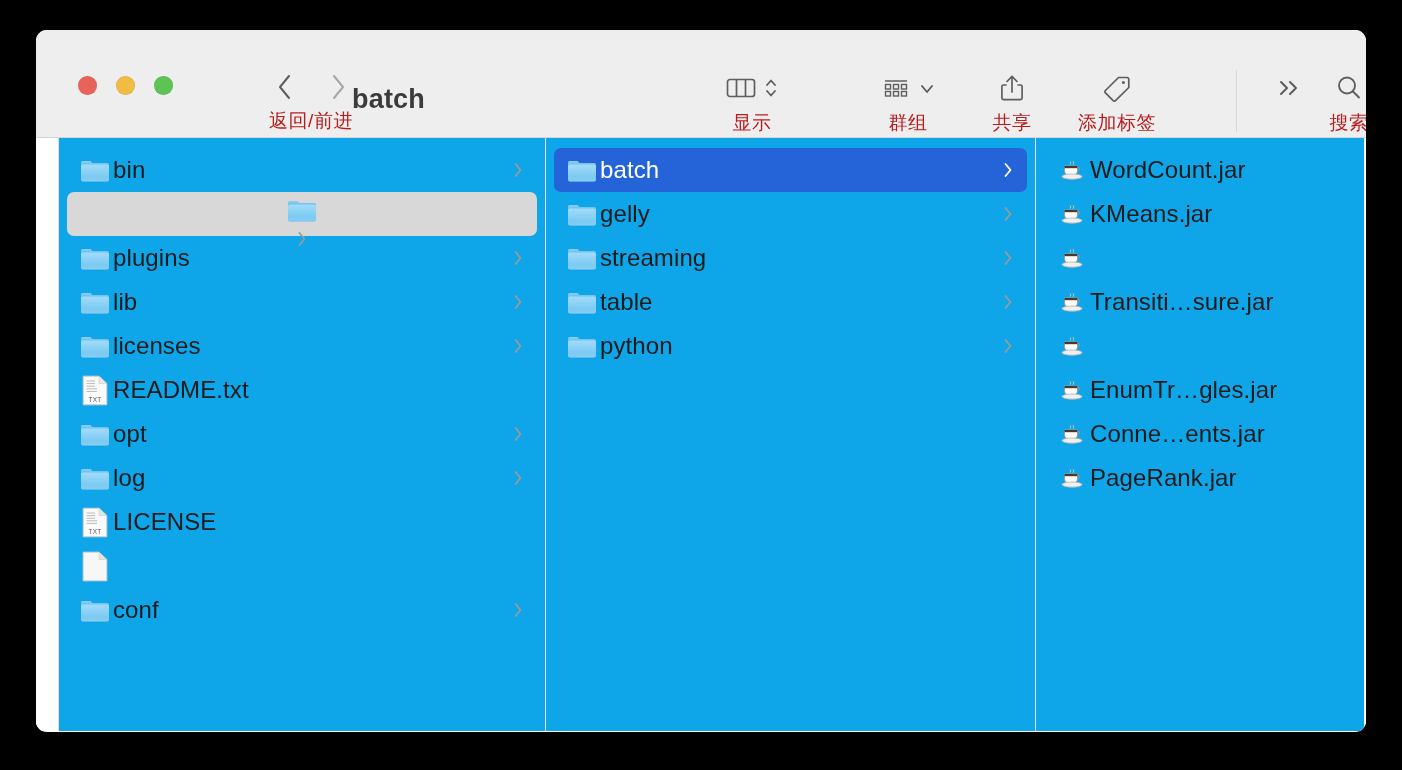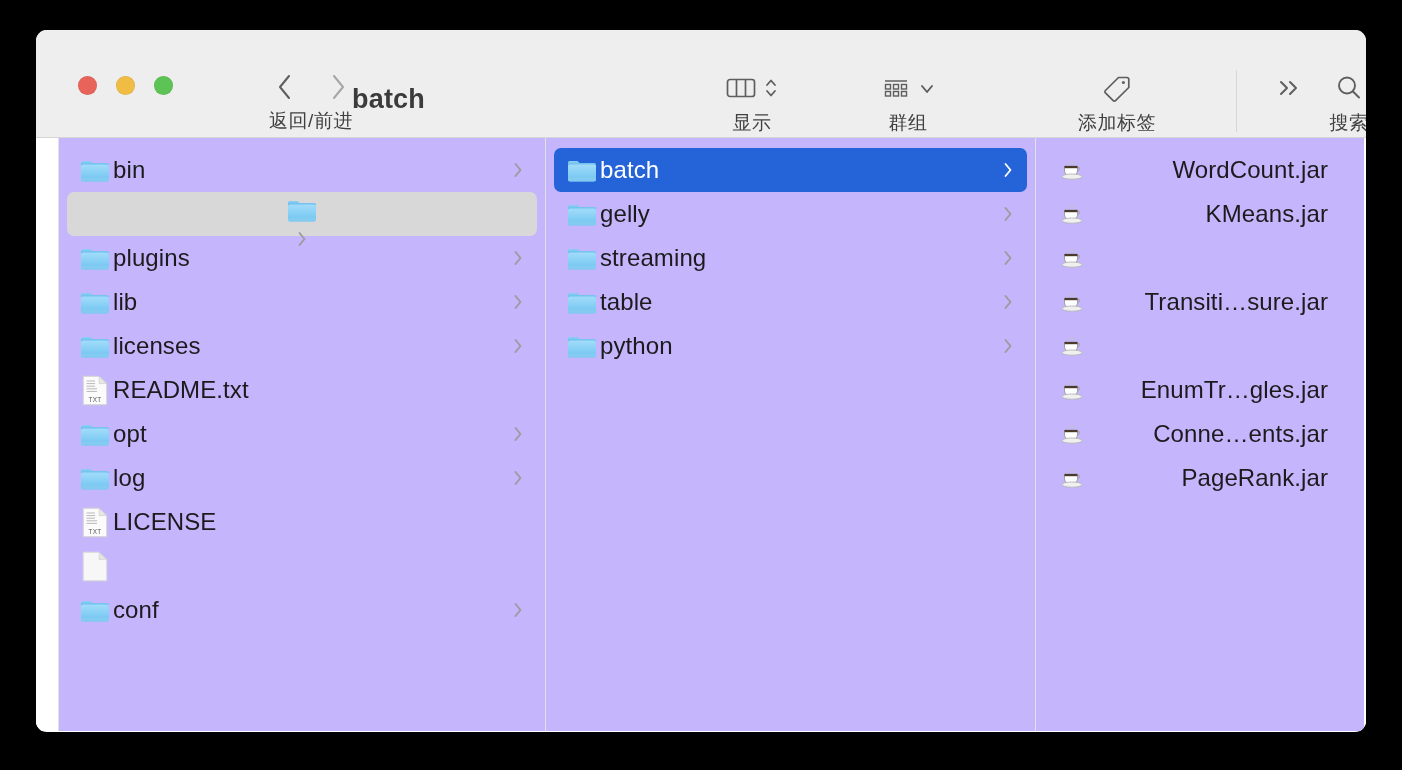--- a/index.html
+++ b/index.html
@@ -40,21 +40,21 @@
   .light.yellow { background: #f0bc43; box-shadow: inset 0 0 0 0.5px rgba(0,0,0,.09); }
   .light.green  { background: #5dc354; box-shadow: inset 0 0 0 0.5px rgba(0,0,0,.09); }
 
   
   .navgroup { position: absolute; left: 205px; top: 40px; width: 140px; text-align: center; }
   .navarrows { display: flex; justify-content: center; gap: 32px; }
   .chev-nav { width: 22px; height: 34px; }
   .chev-nav svg { display: block; }
   .tb-label {
     margin-top: 4px;
-    font-size: 19px; color: #404040;
+    font-size: 19px; color: #b91c1c;
     letter-spacing: .5px;
   }
 
   .win-title {
     position: absolute; left: 316px; top: 54px;
     font-size: 27px; font-weight: bold; color: #3b3b3b;
     letter-spacing: .2px;
   }
 
   .tb-item {
@@ -82,28 +82,28 @@
   .sidebar-strip {
     width: 23px; height: 100%;
     background: #ffffff;
     border-right: 1px solid #e3e2e2;
     flex: 0 0 23px;
   }
 
   .column {
     position: relative;
     height: 100%;
-    background: #c4b5fd;
+    background: #0ea5e9;
     border-right: 1px solid #e3e2e2;
     padding-top: 10px;
     overflow: hidden;
   }
   #col-1 { flex: 0 0 487px; }
   #col-2 { flex: 0 0 490px; }
-  #col-3 { flex: 0 0 328px; border-right: none; text-align: right; }
+  #col-3 { flex: 0 0 328px; border-right: none; }
 
   .row {
     position: relative;
     display: flex; align-items: center;
     height: 44px;
     margin: 0 8px;
     padding: 0 10px 0 10px;
     border-radius: 7px;
   }
   .row .icon-wrap { width: 36px; flex: 0 0 36px; display: flex; align-items: center; justify-content: center; }
@@ -189,20 +189,32 @@
           </span>
           <span>
             <svg width="16" height="26" viewBox="0 0 16 26">
               <path d="M3 11 L8 17 L13 11" fill="none" stroke="#5e5e5e" stroke-width="1.9" stroke-linecap="round" stroke-linejoin="round"></path>
             </svg>
           </span>
         </div>
         <div class="tb-label">群组</div>
       </div>
 
+      <div class="tb-item" id="tb-share">
+        <div class="tb-icons">
+          <span>
+            <svg width="28" height="30" viewBox="0 0 28 30">
+              <path d="M8 12 H5.5 a1.6 1.6 0 0 0 -1.6 1.6 V25 a1.6 1.6 0 0 0 1.6 1.6 H22.5 a1.6 1.6 0 0 0 1.6 -1.6 V13.6 a1.6 1.6 0 0 0 -1.6 -1.6 H20" fill="none" stroke="#5e5e5e" stroke-width="1.7" stroke-linecap="round"></path>
+              <line x1="14" y1="3.5" x2="14" y2="19" stroke="#5e5e5e" stroke-width="1.7" stroke-linecap="round"></line>
+              <path d="M9 8.5 L14 3.3 L19 8.5" fill="none" stroke="#5e5e5e" stroke-width="1.7" stroke-linecap="round" stroke-linejoin="round"></path>
+            </svg>
+          </span>
+        </div>
+        <div class="tb-label">共享</div>
+      </div>
 
       <div class="tb-item" id="tb-tag">
         <div class="tb-icons">
           <span>
             <svg width="32" height="30" viewBox="0 0 32 30">
               <path d="M17.5 4.5 H26 a1.8 1.8 0 0 1 1.8 1.8 V14.5 L14.5 27.6 a1.6 1.6 0 0 1 -2.3 0 L4.4 19.8 a1.6 1.6 0 0 1 0 -2.3 Z" fill="none" stroke="#5e5e5e" stroke-width="1.7" stroke-linejoin="round"></path>
               <circle cx="22.4" cy="9.6" r="1.5" fill="#5e5e5e"></circle>
             </svg>
           </span>
         </div>

